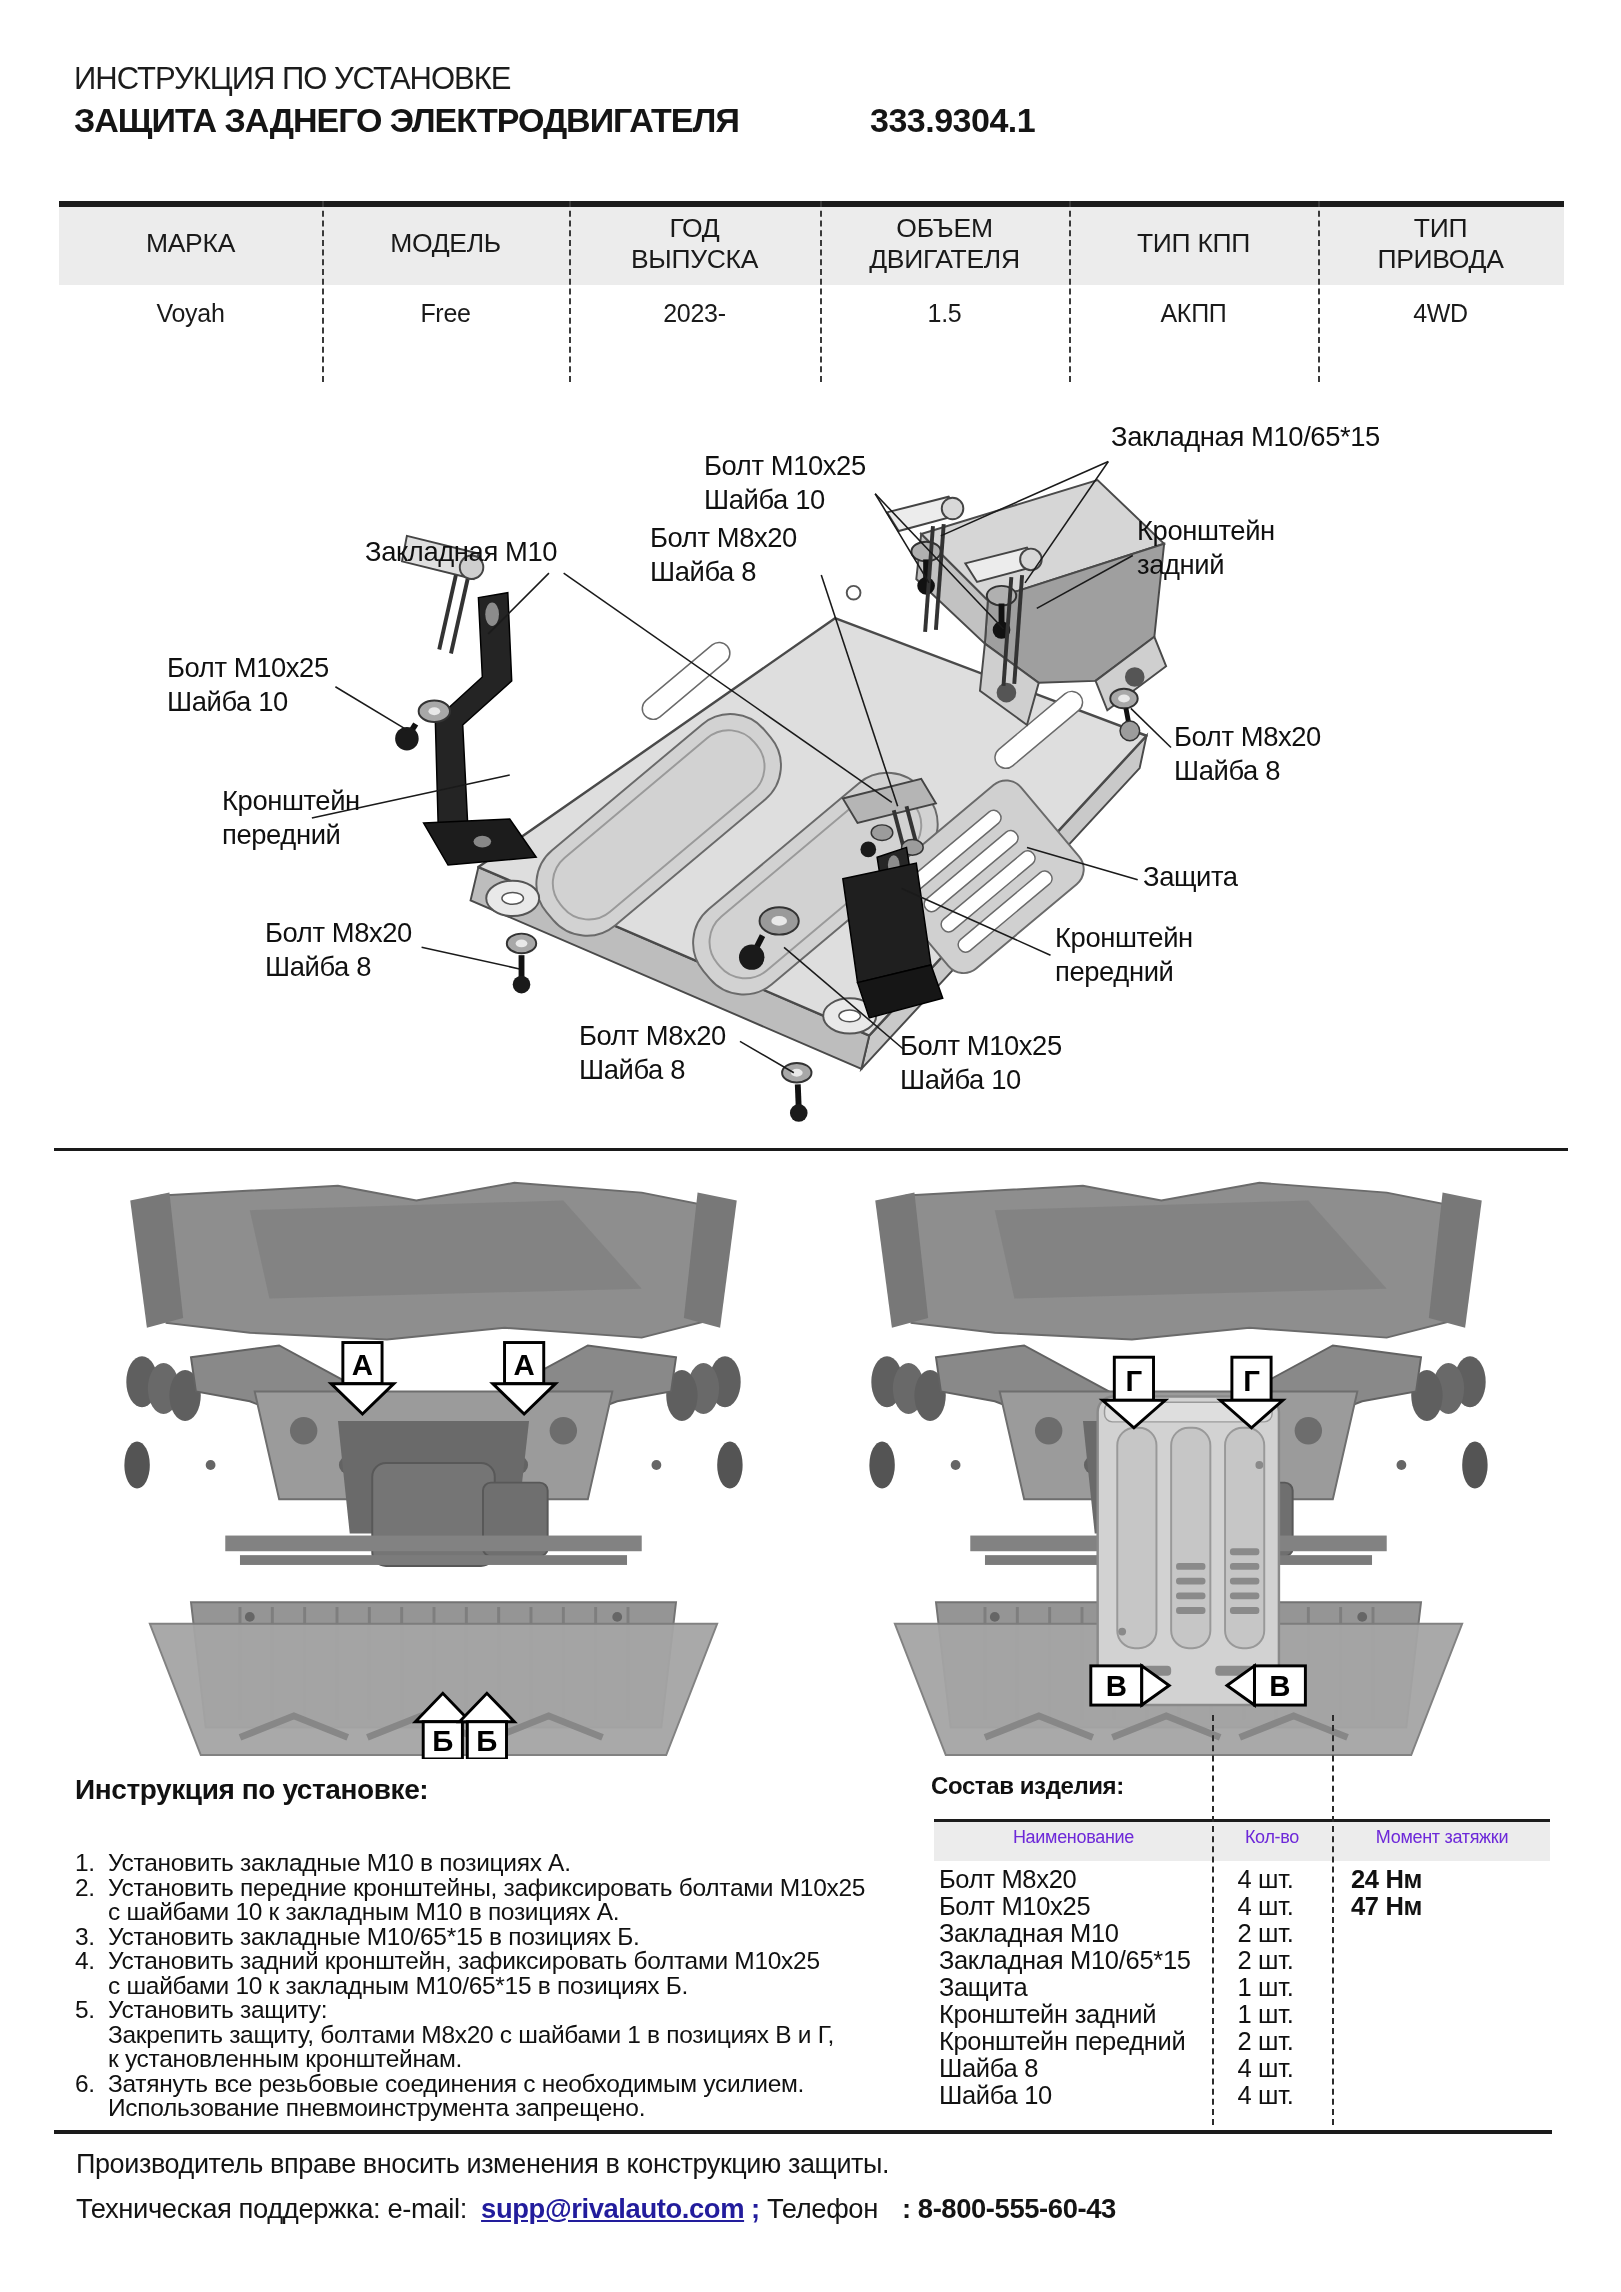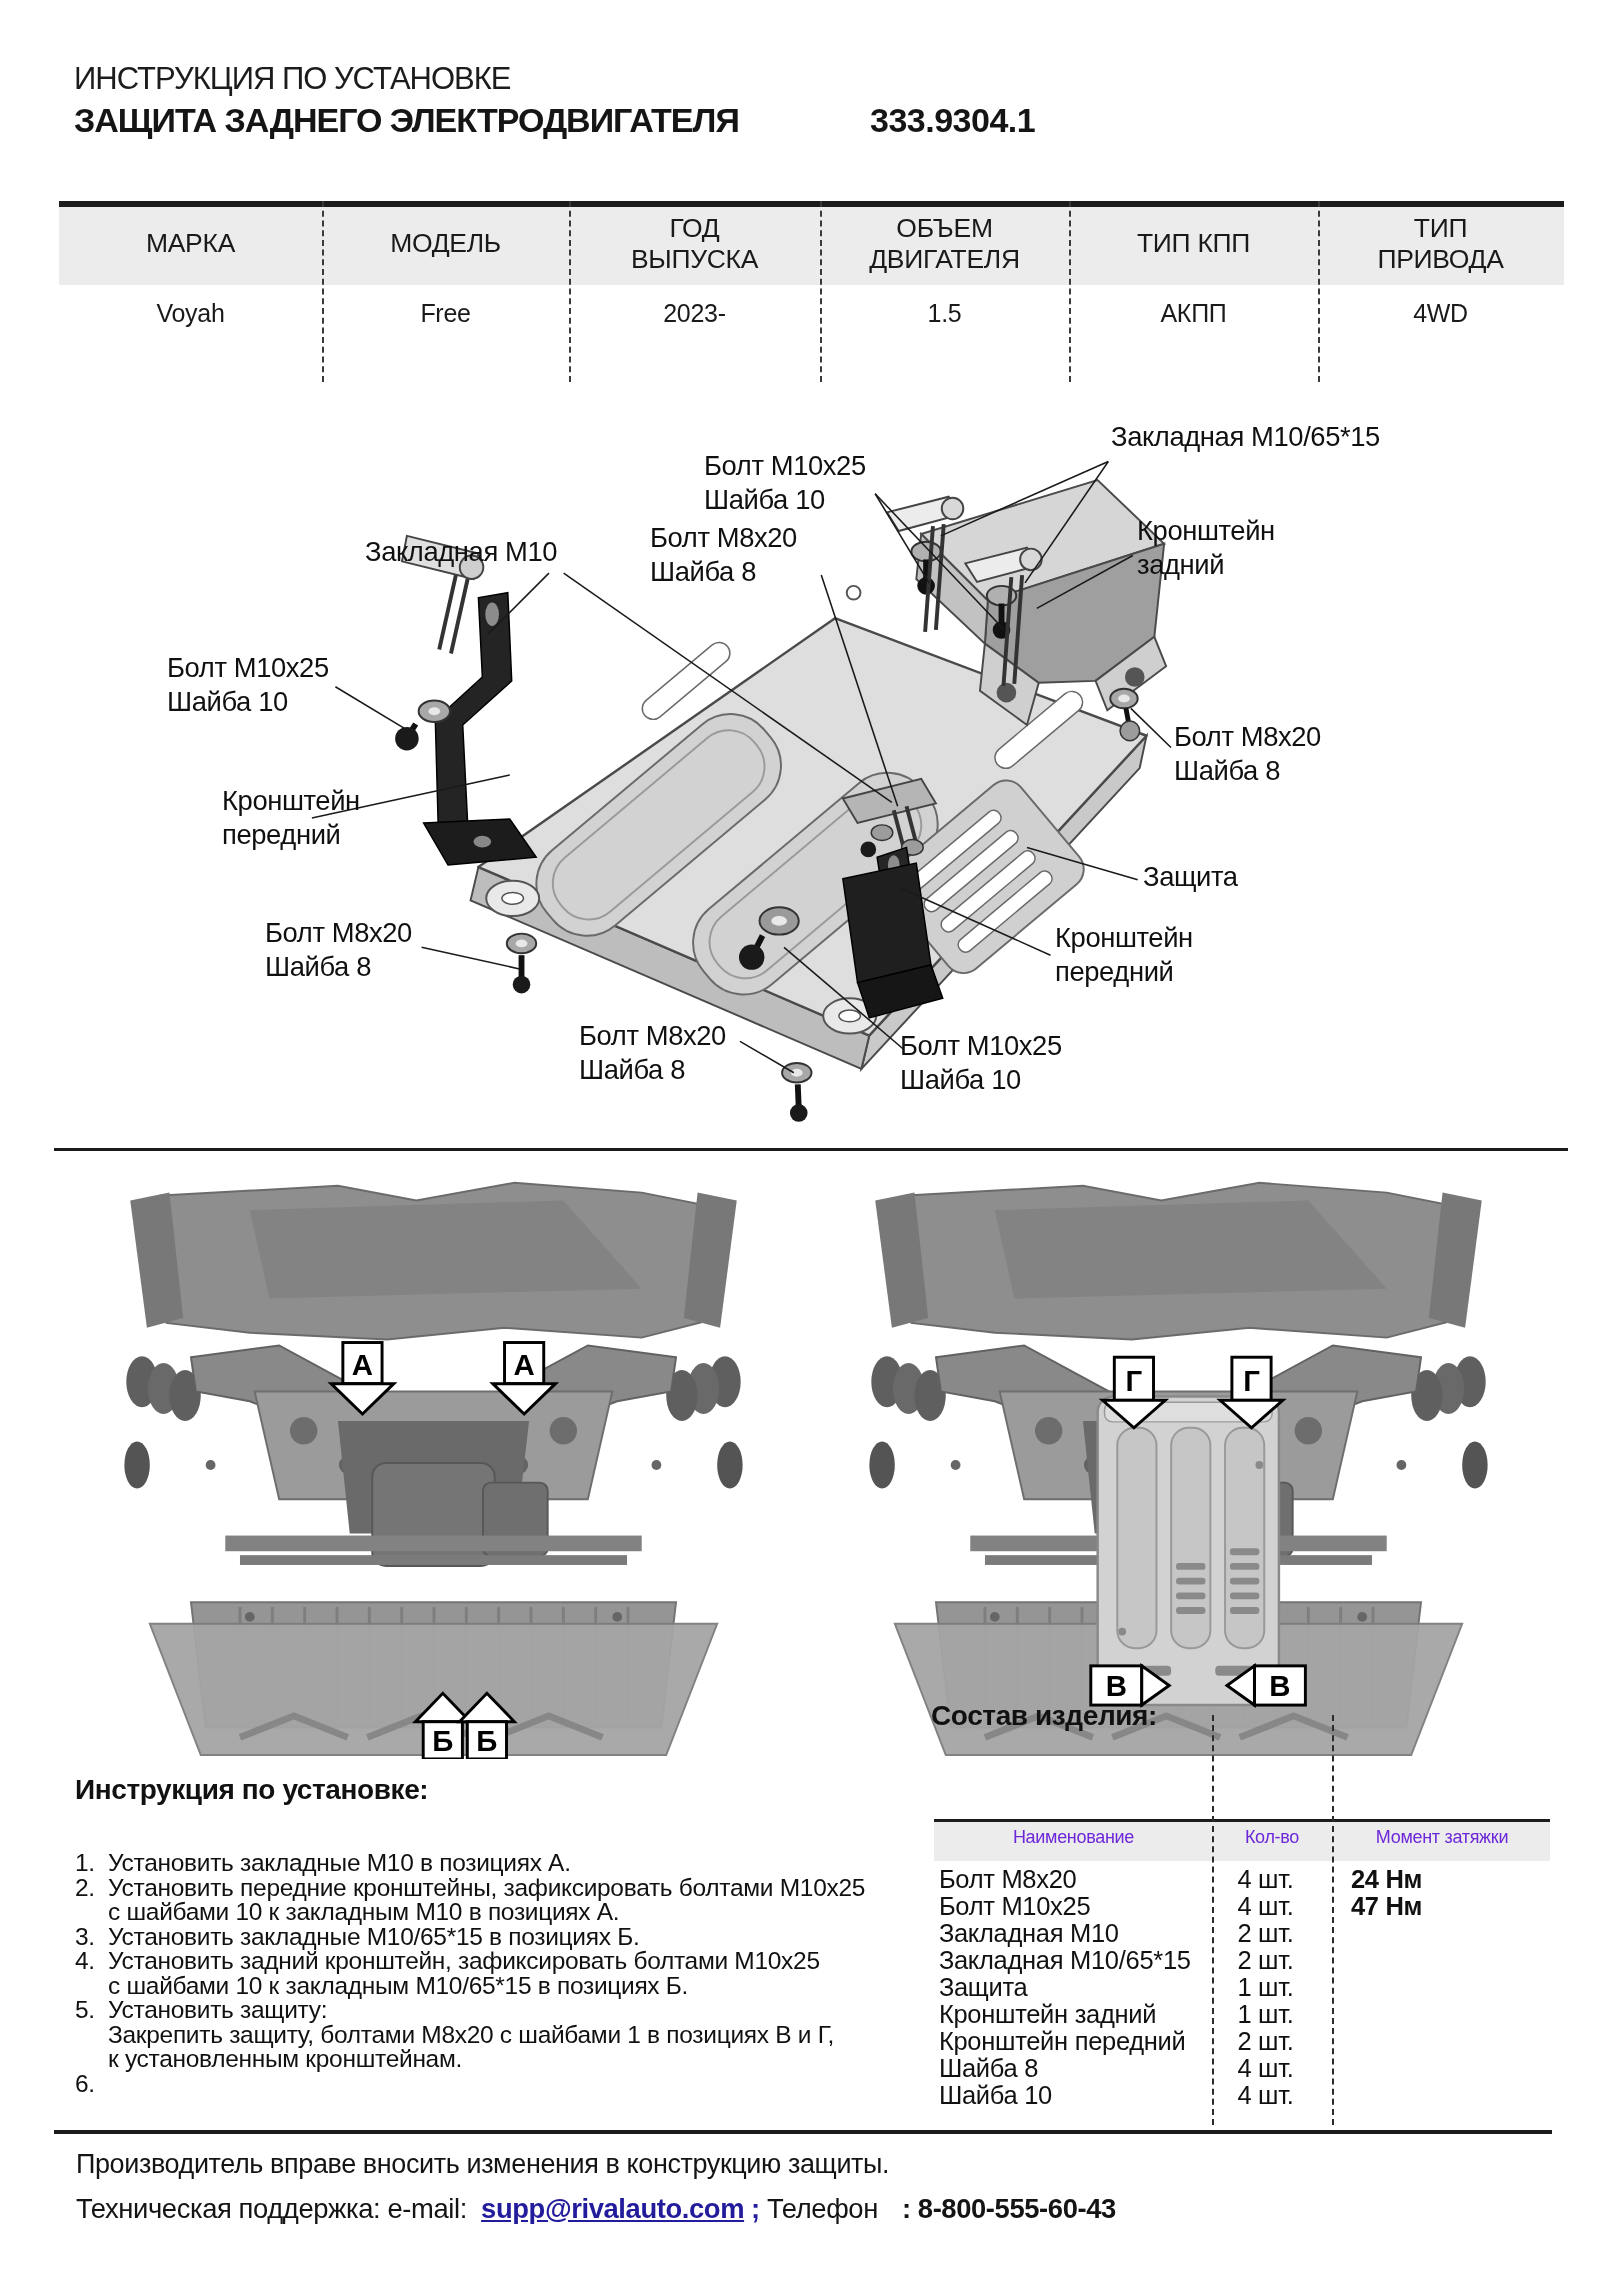--- a/index.html
+++ b/index.html
@@ -19,21 +19,21 @@
   
   .lbl{font-size:27.4px;line-height:34px;white-space:pre-line;letter-spacing:-0.4px;color:#101010;}
   .rule{background:#1a1a1a;}
   
   .ins-title{left:75px;top:1774px;font-size:28px;font-weight:bold;letter-spacing:-0.4px;}
   .ins-wrap{left:75px;top:1851px;width:804px;}
   .ins-item{display:flex;font-size:24.5px;line-height:24.5px;letter-spacing:-0.3px;margin-bottom:0;}
   .ins-item .num{width:33px;flex:0 0 33px;}
   .ins-item .txt{white-space:pre-line;}
   
-  .comp-title{left:931px;top:1700px;font-size:28px;font-weight:bold;letter-spacing:-0.4px;}
+  .comp-title{left:931px;top:1772px;font-size:24px;font-weight:bold;letter-spacing:-0.4px;}
   .comp-topline{left:934px;top:1819px;width:616px;height:2.9px;background:#1c1c1c;}
   .comp-headbg{left:934px;top:1822px;width:616px;height:39px;background:#ececec;}
   .comp-h{font-size:18px;letter-spacing:-0.3px;text-align:center;color:#6d28d9;}
   .comp-rows{left:934px;top:1866px;width:616px;}
   .comp-row{display:flex;height:27px;align-items:center;font-size:25.5px;letter-spacing:-0.3px;}
   .comp-name{width:278px;padding-left:4.9px;}
   .comp-qty{width:120px;text-align:center;}
   .comp-torque{width:206px;padding-left:27.4px;font-weight:bold;}
   .vdash{width:0;border-left:2.9px dashed #2b2b2b;}
   
@@ -376,20 +376,22 @@
 с шайбами 10 к закладным М10/65*15 в позициях Б.</span>
   </div>
   <div class="ins-item">
     <span class="num">5.</span>
     <span class="txt">Установить защиту:
 Закрепить защиту, болтами М8х20 с шайбами 1 в позициях В и Г,
 к установленным кронштейнам.</span>
   </div>
   <div class="ins-item">
     <span class="num">6.</span>
+    <span class="txt">Затянуть все резьбовые соединения с необходимым усилием.
+Использование пневмоинструмента запрещено.</span>
   </div>
 </div>
 
 <div class="abs comp-title">Состав изделия:</div>
 <div class="abs comp-topline"></div>
 <div class="abs comp-headbg"></div>
 <div class="abs vdash" style="left:1212px;top:1715px;height:410px"></div>
 <div class="abs vdash" style="left:1332px;top:1715px;height:410px"></div>
 <div class="abs comp-h" style="left:956px;top:1827px;width:235px">Наименование</div>
 <div class="abs comp-h" style="left:1213px;top:1827px;width:118px">Кол-во</div>

